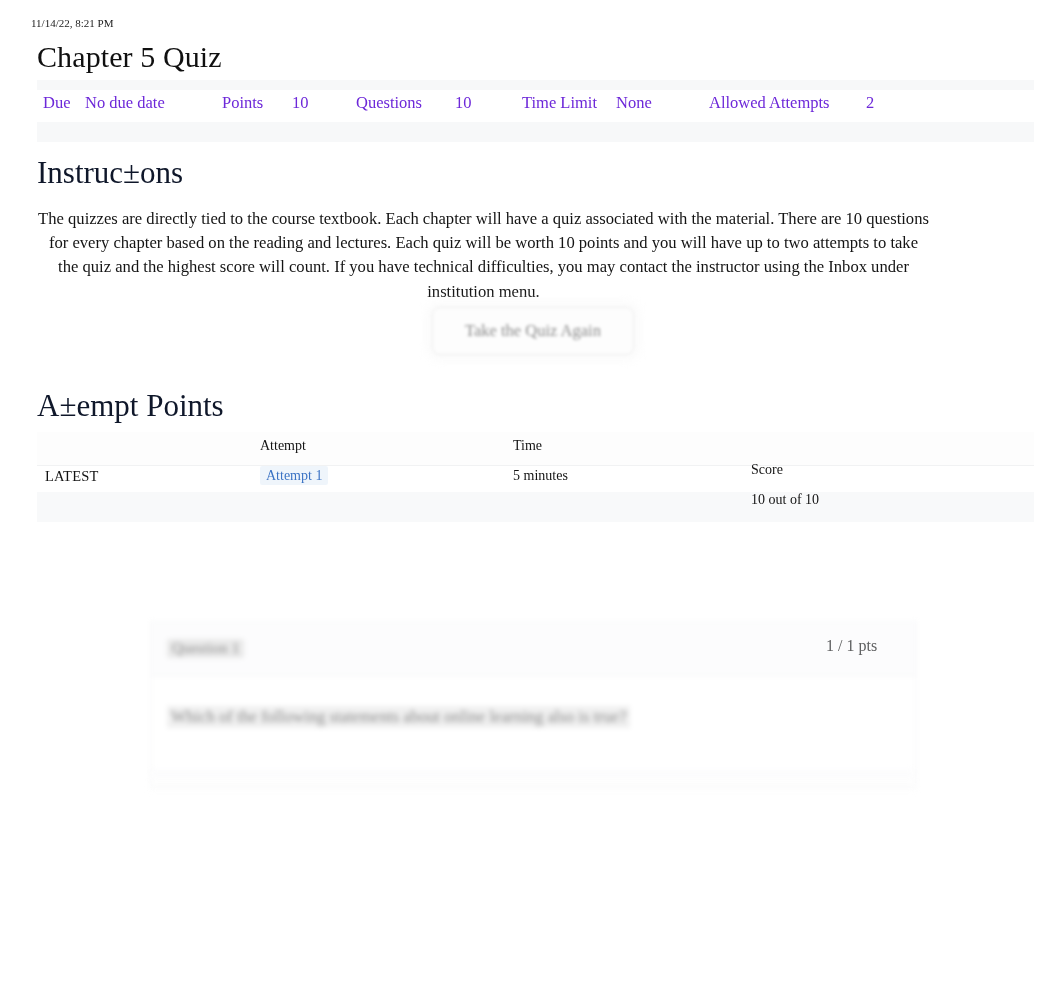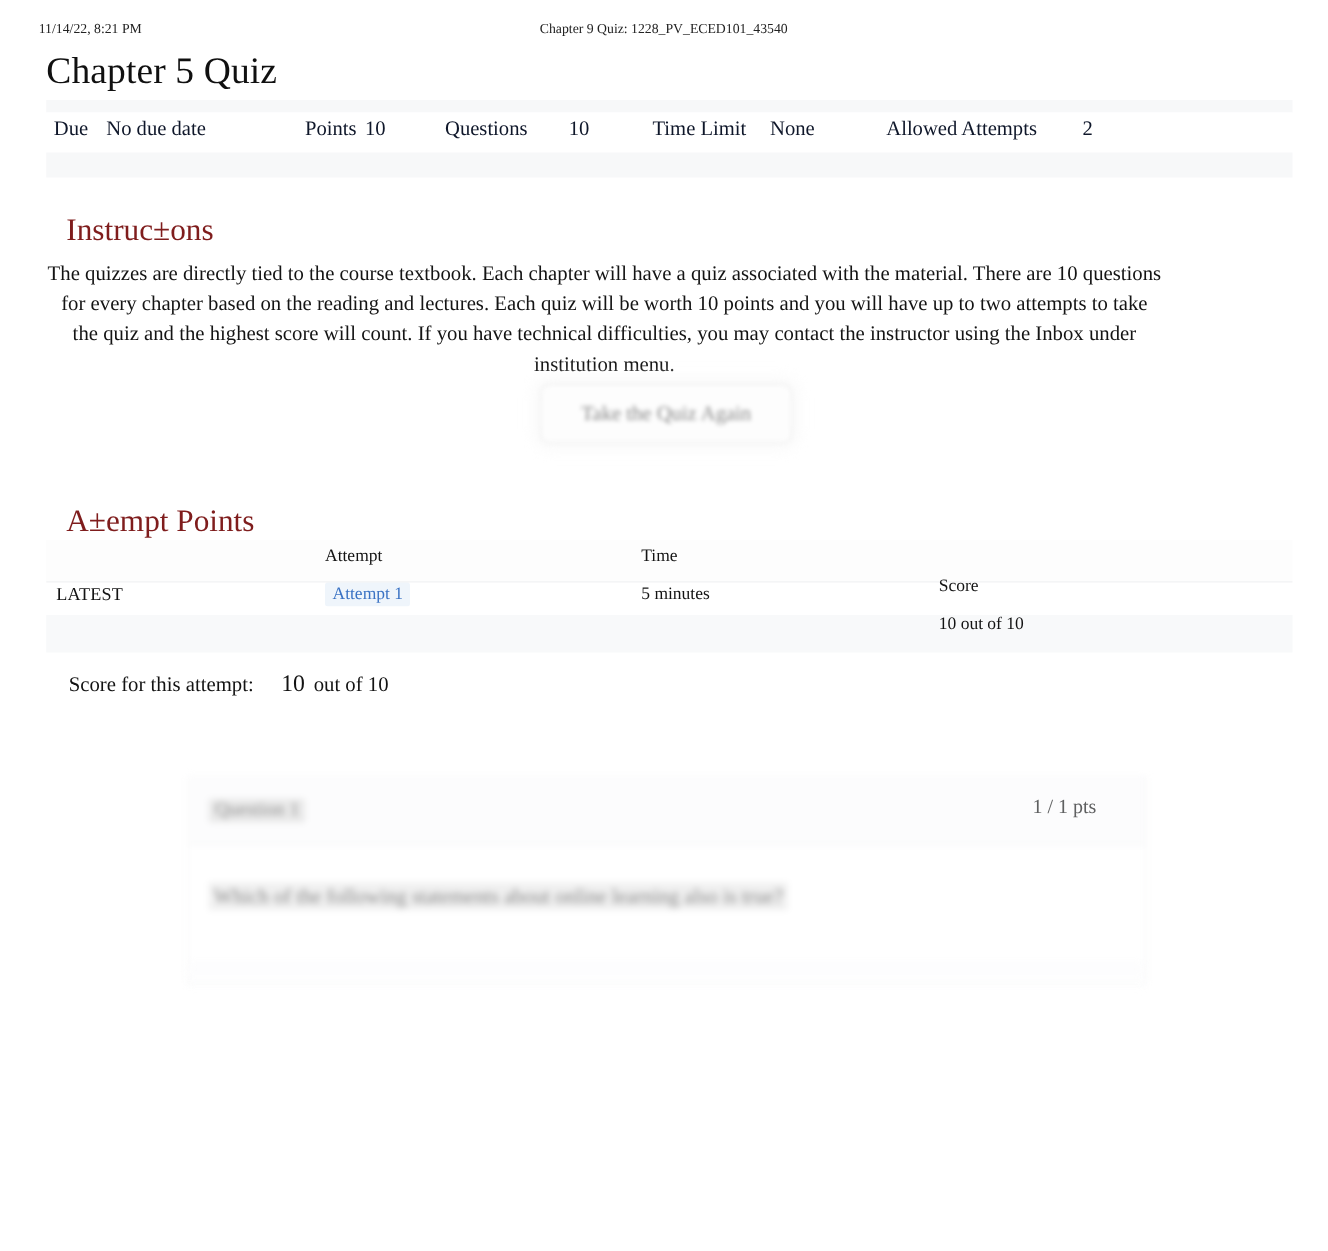--- a/index.html
+++ b/index.html
@@ -79,41 +79,41 @@
     top: 10px;
     height: 32px;
     width: 997px;
     background: #ffffff;
   }
   .meta-cell {
     position: absolute;
     top: 3px;
     font-size: 16.5px;
     white-space: nowrap;
-    color: #0f172a;
+    color: #6d28d9;
   }
   .m-due-l   { left: 6px; }
   .m-due-v   { left: 48px; }
-  .m-pts-l   { left: 207px; text-align: center; }
+  .m-pts-l   { left: 185px; text-align: center; }
   .m-pts-v   { left: 255px; }
   .m-q-l     { left: 319px; }
   .m-q-v     { left: 418px; }
   .m-tl-l    { left: 485px; }
   .m-tl-v    { left: 579px; }
   .m-aa-l    { left: 672px; }
   .m-aa-v    { left: 829px; }
 
   
   .section-heading {
     position: absolute;
     left: 37px;
-    font-size: 25px;
+    font-size: 31px;
     font-weight: normal;
-    color: #7f1d1d;
-    margin: 16px;
+    color: #0f172a;
+    margin: 0;
     white-space: nowrap;
   }
   #instructions-heading { top: 155px; }
   #attempt-history-heading { top: 388px; }
 
   
   .instructions-body {
     position: absolute;
     left: 37px;
     top: 207px;
@@ -300,21 +300,20 @@
     height: 22px;
     background: linear-gradient(to bottom, rgba(252,252,253,1), rgba(255,255,255,0));
     filter: blur(3px);
   }
 </style>
 </head>
 <body>
 
 <div class="print-header">
   <span class="ph-left">11/14/22, 8:21 PM</span>
-  <span class="ph-center">Chapter 9 Quiz: 1228_PV_ECED101_43540</span>
 </div>
 
 <h1 class="page-title">Chapter 5 Quiz</h1>
 
 <div class="meta-strip">
   <div class="meta-band-top"></div>
   <div class="meta-row">
     <span class="meta-cell m-due-l">Due</span>
     <span class="meta-cell m-due-v">No due date</span>
     <span class="meta-cell m-pts-l">Points</span>
@@ -347,23 +346,20 @@
   <span class="at-cell at-head col-time">Time</span>
   <span class="at-cell at-head col-score">Score</span>
 
   <span class="at-cell at-body col-flag at-flag-text">LATEST</span>
   <span class="at-cell at-body col-att"><a class="attempt-link" href="#">Attempt 1</a></span>
   <span class="at-cell at-body col-time">5 minutes</span>
   <span class="at-cell at-body col-score">10 out of 10</span>
 </div>
 
 <div class="score-summary">
-  <div class="score-line-1">
-    <span>Score for this attempt:</span><span class="score-big">10</span><span>out of 10</span>
-  </div>
 </div>
 
 <div class="question-card">
   <div class="q-header">
     <span class="q-label">Question 1</span>
   </div>
   <div class="q-left-rail"></div>
   <div class="q-body">
     <span class="q-text">Which of the following statements about online learning also is true?</span>
   </div>

